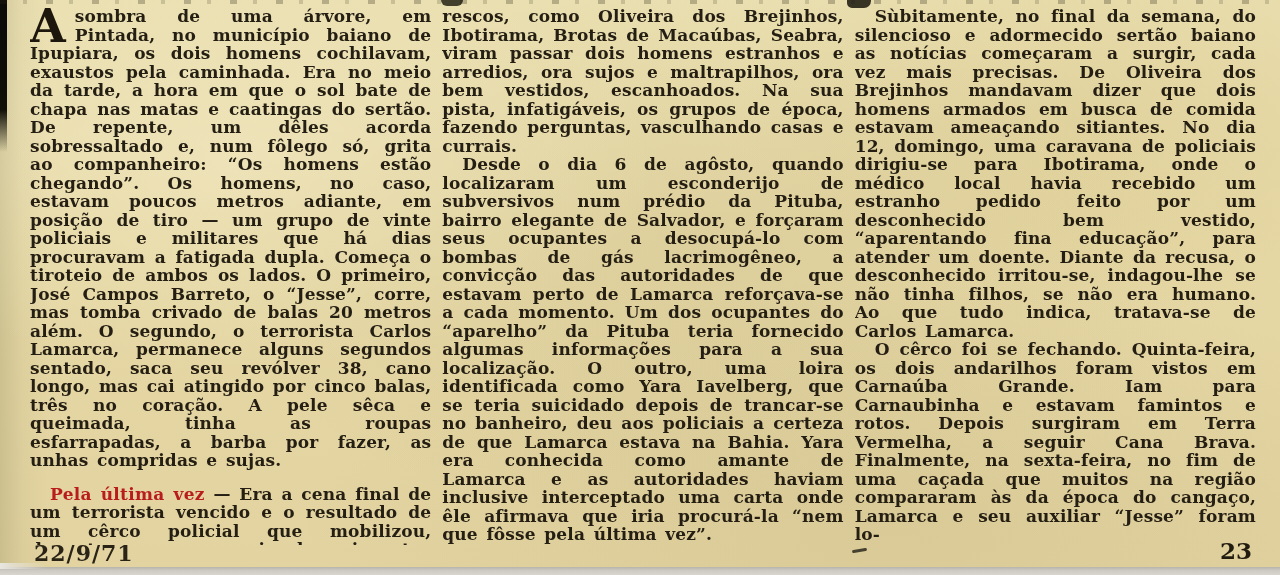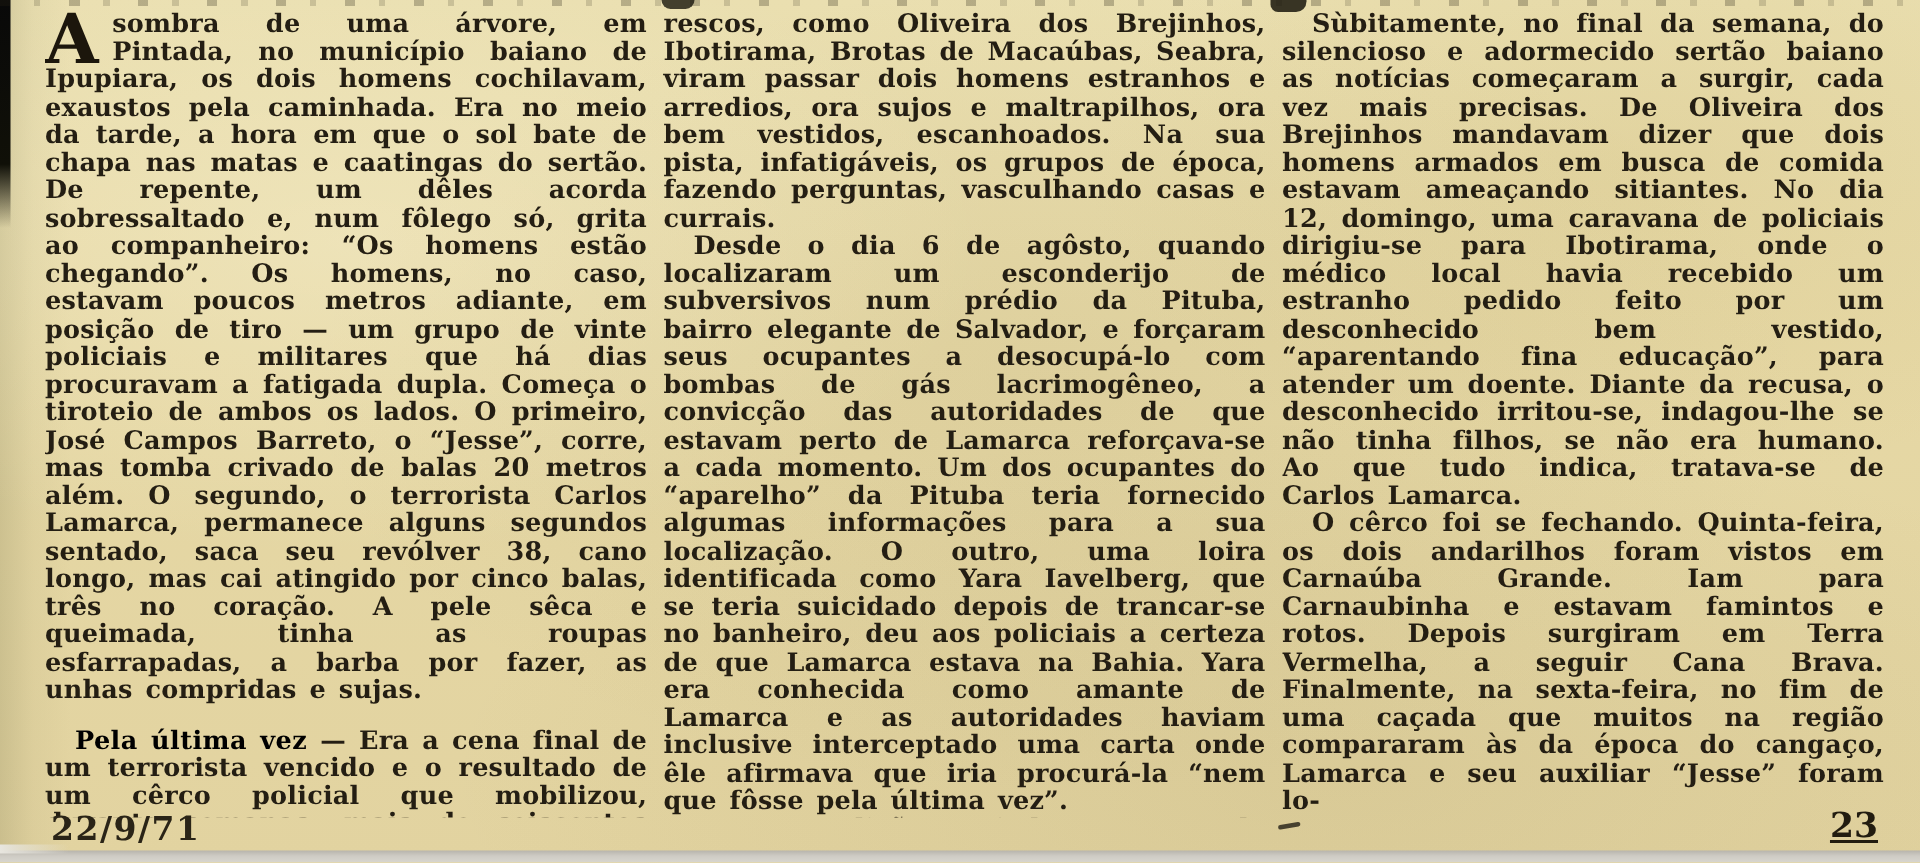--- a/index.html
+++ b/index.html
@@ -32,28 +32,28 @@
   }
   .col p{margin:0;}
   p.ind{text-indent:20px;}
   p.gap{margin-top:15px;}
   .dropcap{
     float:left;
     font-size:46px;line-height:33px;
     padding:3px 9px 0 0;
     font-weight:700;color:#1c160c;
   }
-  .runin{font-weight:700;color:#000000;letter-spacing:.3px;}
+  .runin{font-weight:700;color:#b91c1c;letter-spacing:.3px;}
   .footer-date{
     position:absolute;left:34px;bottom:9px;
     font-size:22px;font-weight:700;letter-spacing:1px;color:#2a2417;
   }
   .footer-page{
     position:absolute;right:28px;bottom:11px;
-    font-size:23px;font-weight:700;color:#221c10;text-decoration:underline;
+    font-size:23px;font-weight:700;color:#221c10;
   }
   
   .edge-left-black{
     position:absolute;left:0;top:0;width:7px;height:152px;
     background:linear-gradient(to bottom,#090909 0%,#101008 72%,rgba(16,16,8,0) 100%);
   }
   .edge-top-speckle{
     position:absolute;left:0;top:0;width:100%;height:4px;
     background:repeating-linear-gradient(90deg,
       rgba(40,35,20,.55) 0 7px, rgba(40,35,20,0) 7px 23px,

